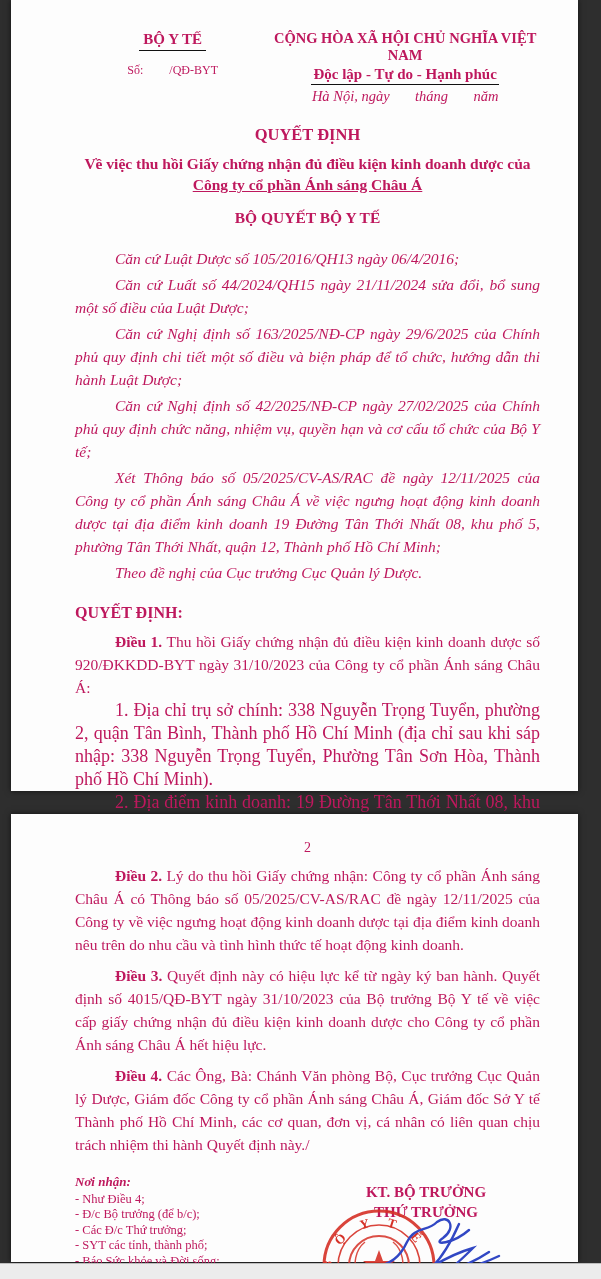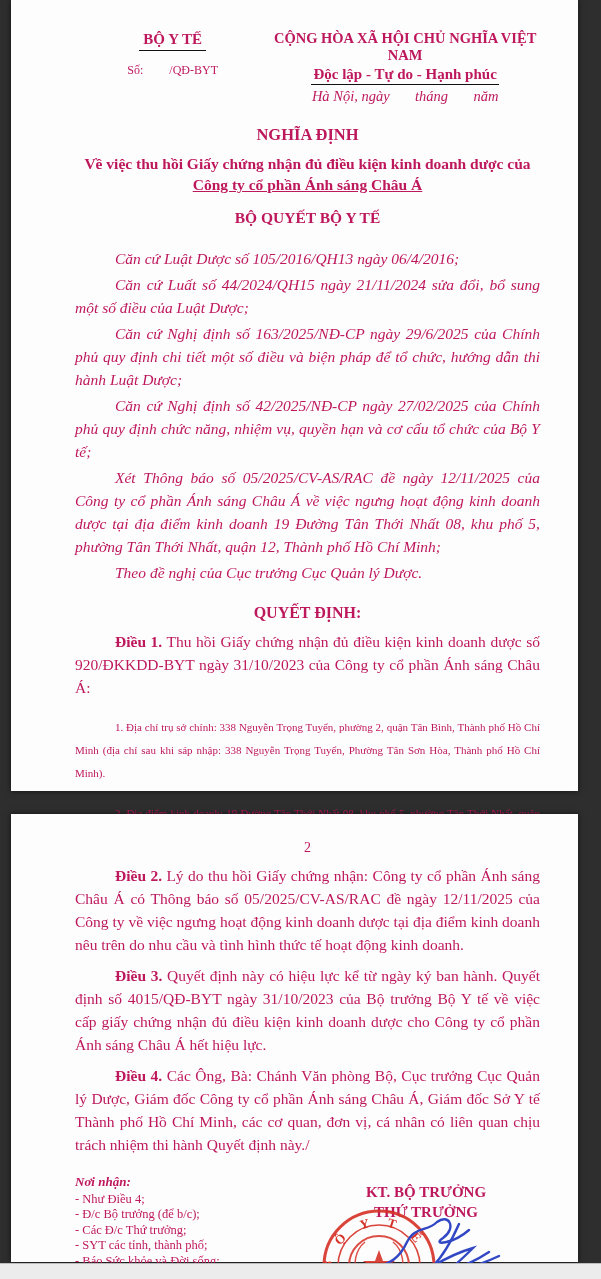--- a/index.html
+++ b/index.html
@@ -22,24 +22,24 @@
   .nat2{font-weight:bold;font-size:15px;display:inline-block;border-bottom:1.5px solid #111;padding:0 2px 1px;margin-top:2px;}
   .place-date{font-style:italic;font-size:14.5px;margin-top:3px;white-space:pre;}
   
   .title{text-align:center;font-weight:bold;font-size:16.5px;margin-top:20px;}
   .subtitle{text-align:center;font-weight:bold;font-size:15.5px;margin-top:8px;line-height:21px;}
   .subtitle .u{text-decoration:underline;}
   .issuer{text-align:center;font-weight:bold;font-size:15.5px;margin-top:14px;}
   
   .recitals{margin-top:20px;}
   .recital{font-style:italic;font-size:15.5px;line-height:23px;text-align:justify;text-indent:40px;margin:0 0 3px 0;}
-  .decision-heading{text-align:center;font-weight:bold;font-size:16px;margin:20px 0 6px;}
+  .decision-heading{text-align:left;font-weight:bold;font-size:16px;margin:20px 0 6px;}
   .article{font-size:15.5px;line-height:23px;text-align:justify;text-indent:40px;margin:8px 0 0;}
   .article .lead{font-weight:bold;}
-  .item{font-size:11px;line-height:23px;text-align:justify;text-indent:40px;margin:17px 0 0;}
+  .item{font-size:18px;line-height:23px;text-align:justify;text-indent:40px;margin:0 0 0;}
   
   .pg-num{text-align:center;font-size:14px;margin-top:26px;}
   .p2-articles{margin-top:0;}
   
   .sig-zone{position:relative;height:215px;margin-top:10px;}
   .recipients{position:absolute;left:64px;top:8px;font-size:12.5px;line-height:15.5px;}
   .recipients .rh{font-weight:bold;font-style:italic;font-size:13px;margin-bottom:2px;}
   .signer{position:absolute;left:300px;top:16px;width:230px;text-align:center;}
   .signer .s1,.signer .s2{font-weight:bold;font-size:15px;line-height:20px;}
   .stamp{position:absolute;left:8px;top:24px;}
@@ -59,21 +59,21 @@
             <span>Số:</span><span class="num-val">/QĐ-BYT</span>
           </div>
         </div>
         <div class="hdr-right">
           <div class="nat1">CỘNG HÒA XÃ HỘI CHỦ NGHĨA VIỆT NAM</div>
           <div><span class="nat2">Độc lập - Tự do - Hạnh phúc</span></div>
           <div class="place-date">Hà Nội, ngày       tháng       năm</div>
         </div>
       </div>
 
-      <div class="title">NGHĨA ĐỊNH</div>
+      <div class="title">QUYẾT ĐỊNH</div>
       <div class="subtitle">
         <div>Về việc thu hồi Giấy chứng nhận đủ điều kiện kinh doanh dược của</div>
         <div><span class="u">Công ty cổ phần Ánh sáng Châu Á</span></div>
       </div>
       <div class="issuer">BỘ QUYẾT BỘ Y TẾ</div>
 
       <div class="recitals">
         <p class="recital">Căn cứ Luật Dược số 105/2016/QH13 ngày 06/4/2016;</p>
         <p class="recital">Căn cứ Luất số 44/2024/QH15 ngày 21/11/2024 sửa đổi, bổ sung một số điều của Luật Dược;</p>
         <p class="recital">Căn cứ Nghị định số 163/2025/NĐ-CP ngày 29/6/2025 của Chính phủ quy định chi tiết một số điều và biện pháp để tổ chức, hướng dẫn thi hành Luật Dược;</p>

